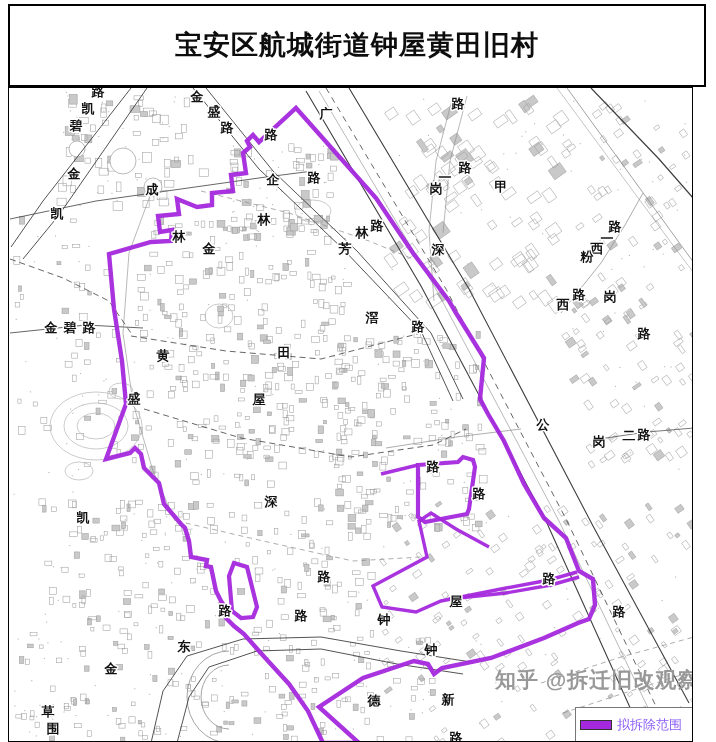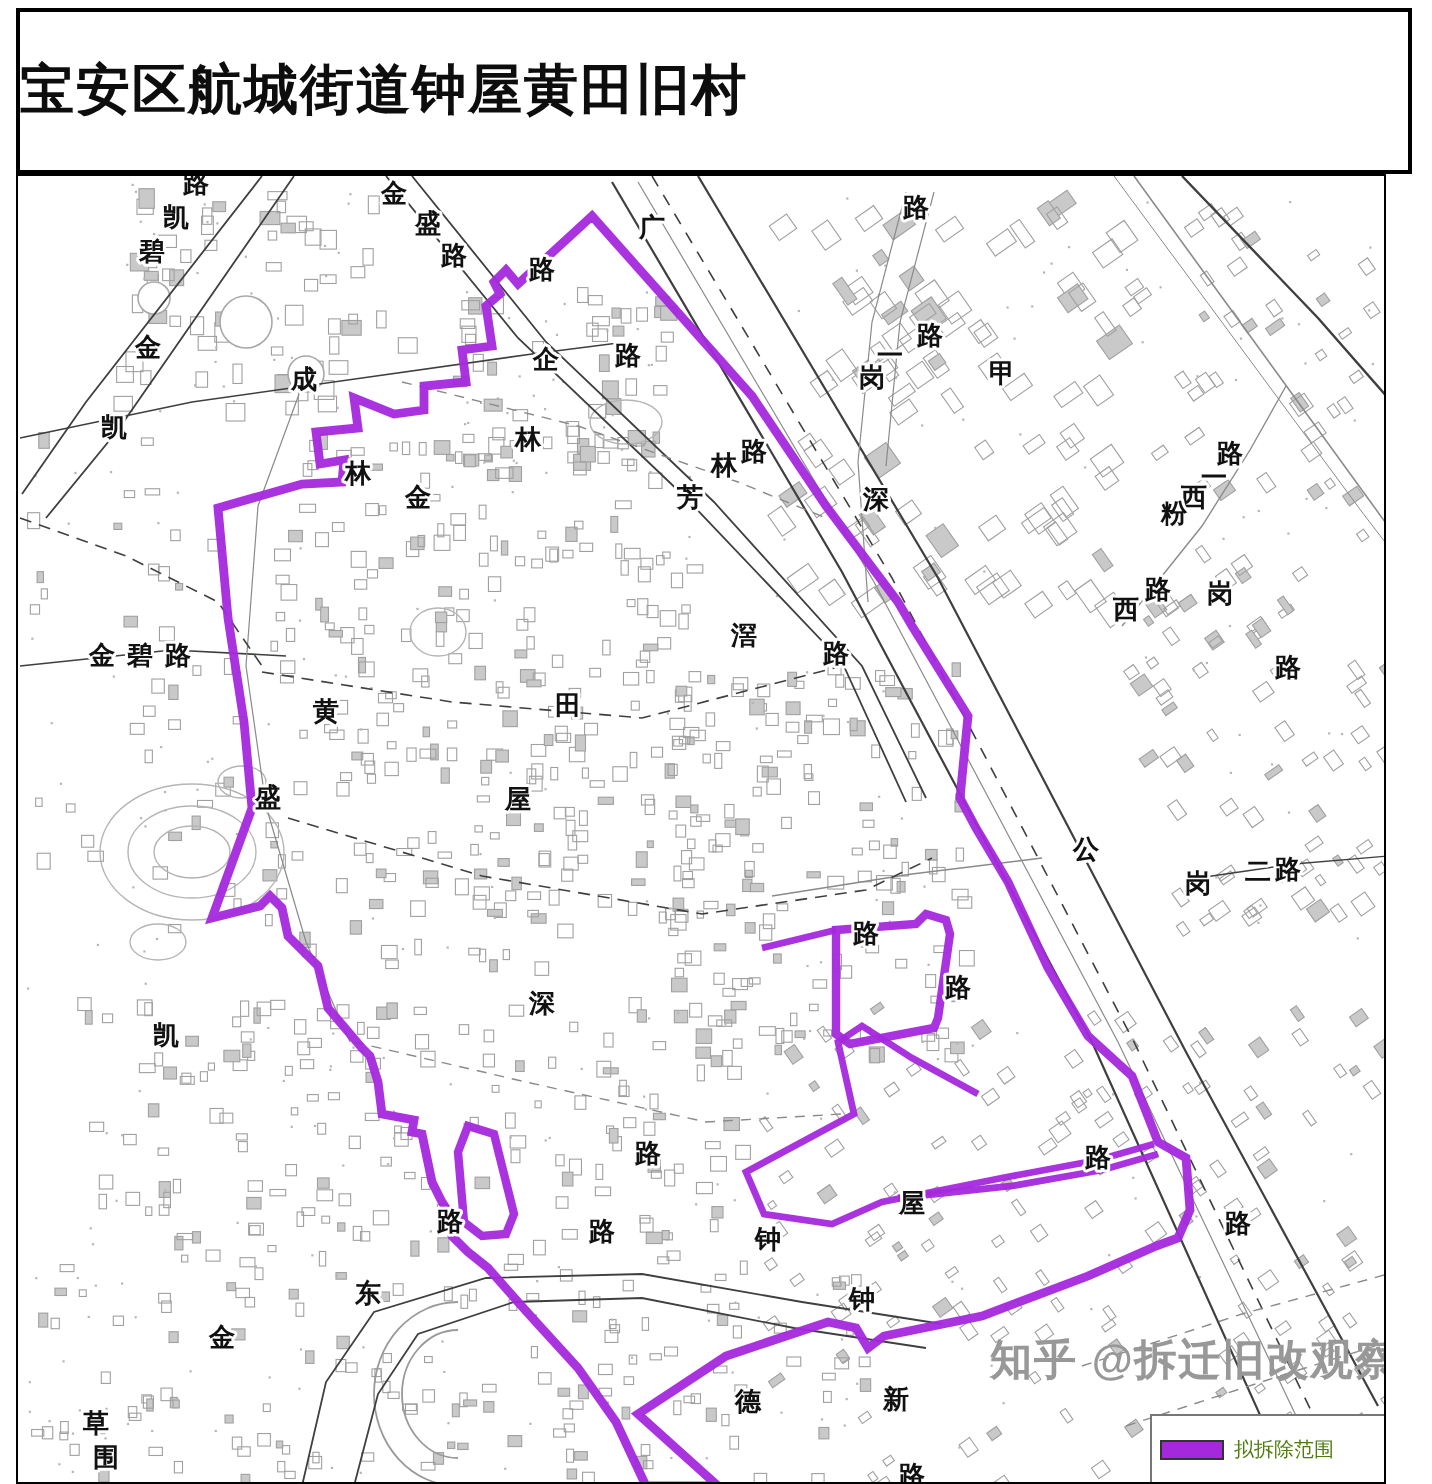--- a/index.html
+++ b/index.html
@@ -1,31 +1,31 @@
 <!DOCTYPE html>
 <html><head>
 <meta charset="utf-8">
 <style>
   html,body{margin:0;padding:0;background:#ffffff;}
   .page{position:relative;width:716px;height:742px;background:#fff;overflow:hidden;
         font-family:"Liberation Sans",sans-serif;}
   .title-box{position:absolute;left:8px;top:4px;width:698px;height:83px;
         border:2px solid #000;box-sizing:border-box;background:#fff;
-        display:flex;flex-direction:column;justify-content:space-around;align-items:flex-start;
+        display:flex;flex-direction:column;justify-content:space-around;align-items:center;
         z-index:3;}
   .title-line{font-size:27px;font-weight:700;color:#0d0d0d;letter-spacing:1px;
         line-height:1;white-space:nowrap;}
   .map-frame{position:absolute;left:8px;top:87px;width:685px;height:655px;
         border:1px solid #000;box-sizing:border-box;background:#fff;overflow:hidden;}
   .map-frame svg{position:absolute;left:0;top:0;}
   .legend{position:absolute;left:566px;top:619px;width:122px;height:36px;
         background:#ffffff;border:1px solid #777;box-sizing:border-box;
         display:flex;align-items:center;padding:0 4px;z-index:4;}
   .legend .swatch{display:inline-block;width:30px;height:8px;border:1px solid #333;}
-  .legend .legend-text{font-size:10px;color:#4d7c0f;margin-left:5px;white-space:nowrap;}
+  .legend .legend-text{font-size:13px;color:#8b5cf6;margin-left:5px;white-space:nowrap;}
   .watermark{position:absolute;left:486px;top:578px;z-index:5;
         font-size:21px;font-weight:600;letter-spacing:1px;white-space:nowrap;
         color:rgba(150,150,150,0.92);}
   text.rlabel{font-size:13px;font-weight:600;fill:#111;
         paint-order:stroke;stroke:#ffffff;stroke-width:3px;stroke-linejoin:round;
         text-anchor:middle;}
 </style>
 </head>
 <body>
 

